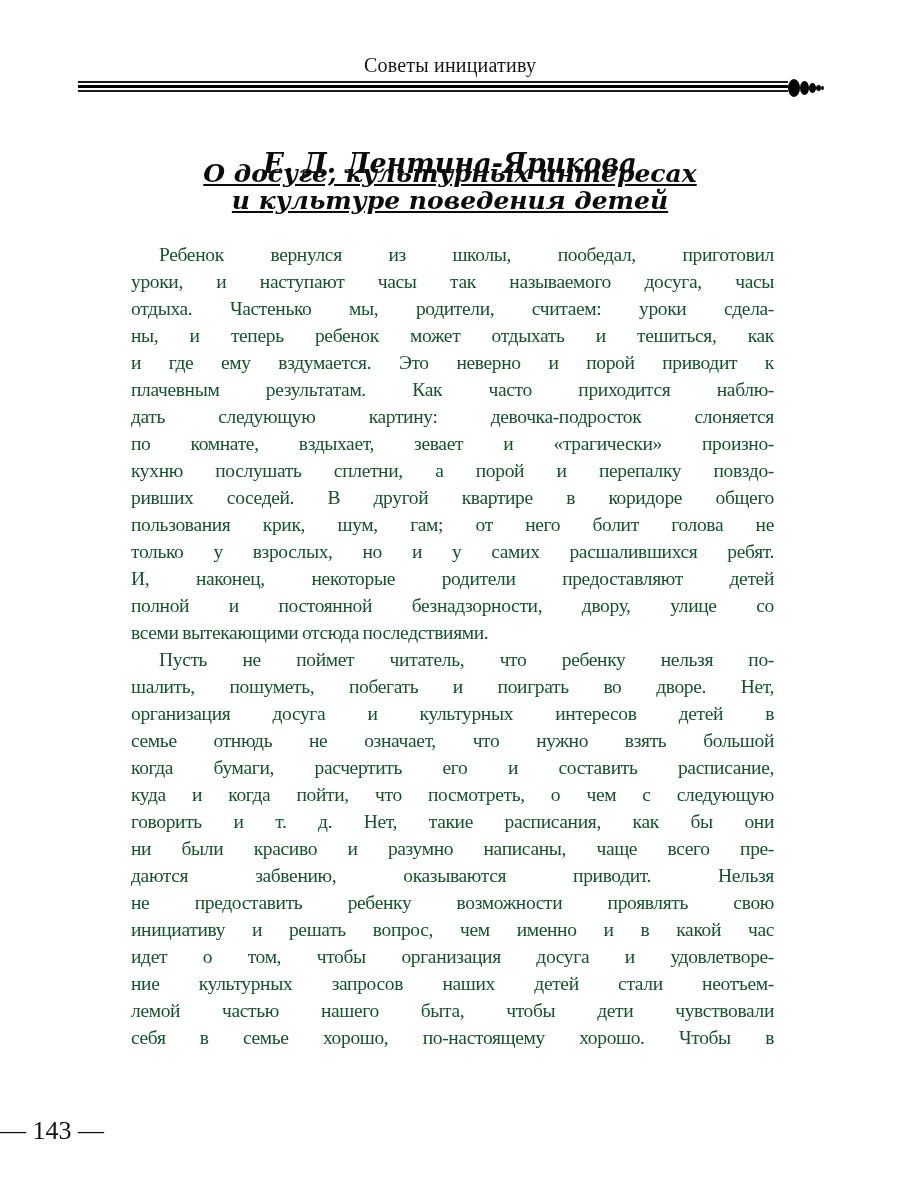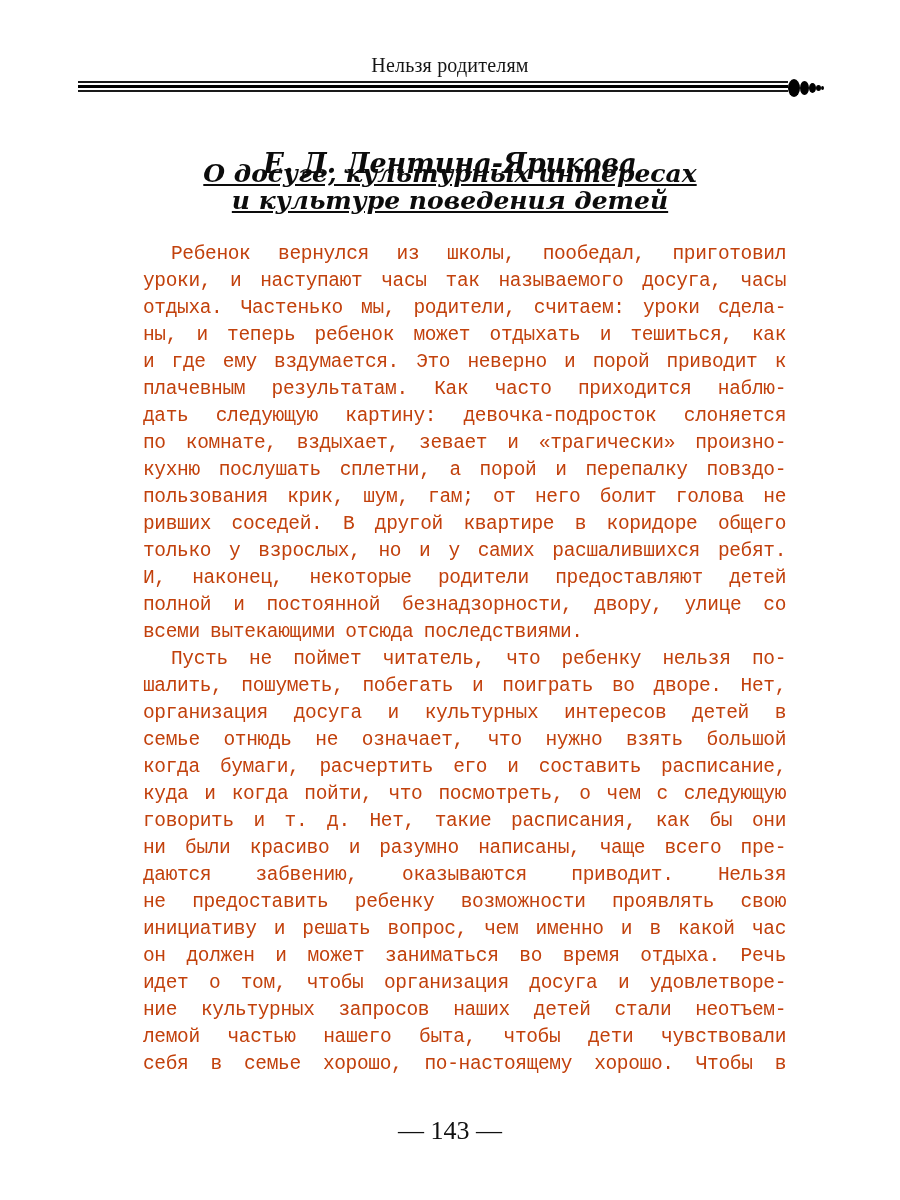--- a/index.html
+++ b/index.html
@@ -78,52 +78,51 @@
       font-size: 25px;
       line-height: 27px;
       color: #0c0c0c;
       text-decoration: underline;
     }
     .body-text {
       position: absolute;
       left: 131px;
       top: 241px;
       width: 643px;
-      font-family: Liberation Mono, monospace;
+      font-family: Liberation Serif, serif;
       font-size: 19.5px;
-      color: #c2410c;
-      margin-left: 12px;
+      color: #14532d;
     }
     .ln {
       display: block;
       height: 27px;
       line-height: 27px;
       white-space: nowrap;
       text-align: justify;
       text-align-last: justify;
       letter-spacing: -0.35px;
       word-spacing: -1px;
     }
     .ln.indent { padding-left: 28px; }
     .ln.last { text-align-last: left; }
     .page-number {
       position: absolute;
       top: 1116px;
       left: 0;
       width: 900px;
-      text-align: center;
+      text-align: left;
       font-family: "Liberation Serif", "DejaVu Serif", serif;
       font-size: 26px;
       color: #111;
     }
   </style>
 </head>
 <body>
 
-<div class="running-head">Нельзя родителям</div>
+<div class="running-head">Советы инициативу</div>
 
 <div class="rule">
   <div class="line l1"></div>
   <div class="line l2"></div>
   <div class="line l3"></div>
 </div>
 <div class="ornament">
   <span style="left:2px;top:1px;width:12px;height:18px;"></span>
   <span style="left:14px;top:3px;width:9px;height:14px;"></span>
   <span style="left:23px;top:5px;width:7px;height:10px;"></span>
@@ -142,40 +141,39 @@
   <div>
     <span class="ln indent">Ребенок вернулся из школы, пообедал, приготовил</span>
     <span class="ln">уроки, и наступают часы так называемого досуга, часы</span>
     <span class="ln">отдыха. Частенько мы, родители, считаем: уроки сдела-</span>
     <span class="ln">ны, и теперь ребенок может отдыхать и тешиться, как</span>
     <span class="ln">и где ему вздумается. Это неверно и порой приводит к</span>
     <span class="ln">плачевным результатам. Как часто приходится наблю-</span>
     <span class="ln">дать следующую картину: девочка-подросток слоняется</span>
     <span class="ln">по комнате, вздыхает, зевает и «трагически» произно-</span>
     <span class="ln">кухню послушать сплетни, а порой и перепалку повздо-</span>
+    <span class="ln">ривших соседей. В другой квартире в коридоре общего</span>
     <span class="ln">пользования крик, шум, гам; от него болит голова не</span>
-    <span class="ln">ривших соседей. В другой квартире в коридоре общего</span>
     <span class="ln">только у взрослых, но и у самих расшалившихся ребят.</span>
     <span class="ln">И, наконец, некоторые родители предоставляют детей</span>
     <span class="ln">полной и постоянной безнадзорности, двору, улице со</span>
     <span class="ln last">всеми вытекающими отсюда последствиями.</span>
   </div>
   <div>
     <span class="ln indent">Пусть не поймет читатель, что ребенку нельзя по-</span>
     <span class="ln">шалить, пошуметь, побегать и поиграть во дворе. Нет,</span>
     <span class="ln">организация досуга и культурных интересов детей в</span>
     <span class="ln">семье отнюдь не означает, что нужно взять большой</span>
     <span class="ln">когда бумаги, расчертить его и составить расписание,</span>
     <span class="ln">куда и когда пойти, что посмотреть, о чем с следующую</span>
     <span class="ln">говорить и т. д. Нет, такие расписания, как бы они</span>
     <span class="ln">ни были красиво и разумно написаны, чаще всего пре-</span>
     <span class="ln">даются забвению, оказываются приводит. Нельзя</span>
     <span class="ln">не предоставить ребенку возможности проявлять свою</span>
     <span class="ln">инициативу и решать вопрос, чем именно и в какой час</span>
-    <span class="ln">он должен и может заниматься во время отдыха. Речь</span>
     <span class="ln">идет о том, чтобы организация досуга и удовлетворе-</span>
     <span class="ln">ние культурных запросов наших детей стали неотъем-</span>
     <span class="ln">лемой частью нашего быта, чтобы дети чувствовали</span>
     <span class="ln">себя в семье хорошо, по-настоящему хорошо. Чтобы в</span>
   </div>
 </div>
 
 <div class="page-number">— 143 —</div>
 
 </body></html>

